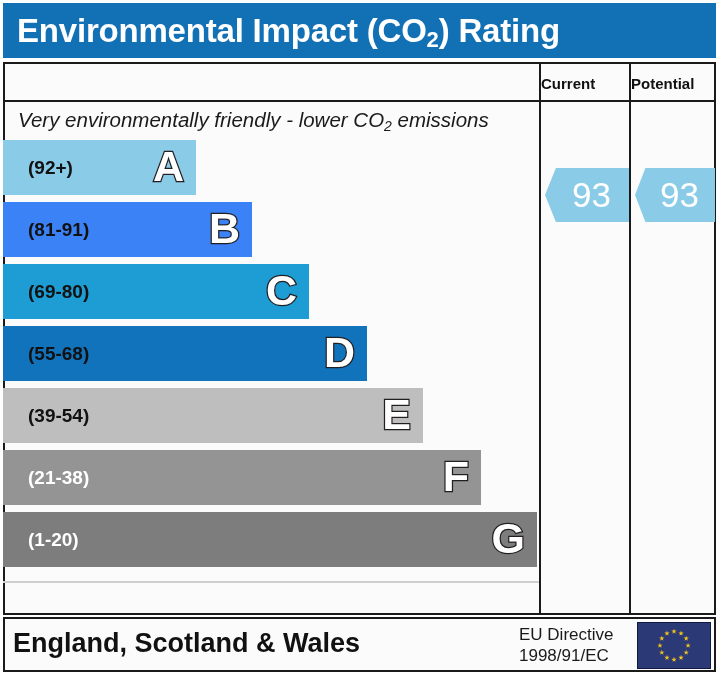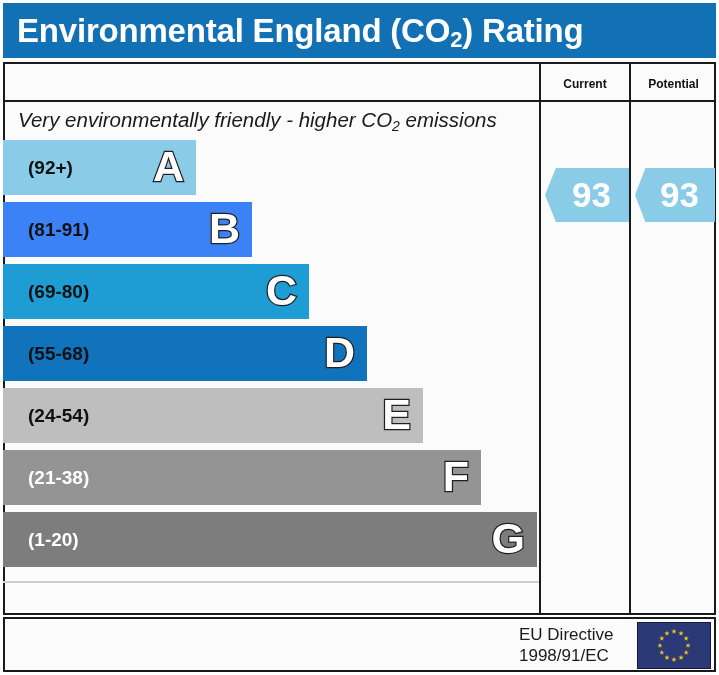--- a/index.html
+++ b/index.html
@@ -78,22 +78,21 @@
     width: 713px;
     height: 2px;
     background: #1a1a1a;
   }
 
   .col-head {
     position: absolute;
     top: 70px;
     height: 28px;
     line-height: 28px;
-    text-align: center;
-    font-size: 12px;
+    font-size: 15px;
     font-weight: bold;
     color: #111111;
     white-space: nowrap;
   }
   .col-head.current   { left: 541px; width: 88px; }
   .col-head.potential { left: 631px; width: 85px; }
 
   
   .caption {
     position: absolute;
@@ -161,21 +160,21 @@
   }
   .rating-arrow .val {
     display: block;
     width: 100%;
     height: 69px;
     line-height: 54px;
     text-align: center;
     padding-left: 9px;
     box-sizing: border-box;
     font-size: 35px;
-    font-weight: bold;
+    font-weight: normal;
     color: #ffffff;
     white-space: nowrap;
   }
   .rating-arrow.current   { left: 545px; width: 84px; }
   .rating-arrow.potential { left: 635px; width: 80px; }
 
   
   .footer {
     position: absolute;
     left: 3px;
@@ -216,52 +215,52 @@
     box-sizing: border-box;
   }
   .eu-flag svg { display: block; width: 100%; height: 100%; }
 </style>
 </head>
 <body>
 
 <div id="epc">
 
   <div class="title-bar">
-    <div class="title-text"><span>Environmental England (CO</span><sub>2</sub><span>) Rating</span></div>
+    <div class="title-text"><span>Environmental Impact (CO</span><sub>2</sub><span>) Rating</span></div>
   </div>
 
   <div class="table-frame"></div>
   <div class="hdr-rule"></div>
   <div class="col-sep sep-current"></div>
   <div class="col-sep sep-potential"></div>
 
   <div class="col-head current">Current</div>
   <div class="col-head potential">Potential</div>
 
-  <div class="caption top"><span>Very environmentally friendly - higher CO</span><sub>2</sub><span> emissions</span></div>
+  <div class="caption top"><span>Very environmentally friendly - lower CO</span><sub>2</sub><span> emissions</span></div>
 
   <div id="band-container">
       <div class="band" style="top: 140px; width: 193px; background: rgb(138, 203, 232);">
         <span class="range" style="color: rgb(17, 17, 17);">(92+)</span>
         <span class="letter">A</span>
       </div>
       <div class="band" style="top: 202px; width: 249px; background: #3b82f6;">
         <span class="range" style="color: rgb(17, 17, 17);">(81-91)</span>
         <span class="letter">B</span>
       </div>
       <div class="band" style="top: 264px; width: 306px; background: rgb(29, 157, 211);">
         <span class="range" style="color: rgb(17, 17, 17);">(69-80)</span>
         <span class="letter">C</span>
       </div>
       <div class="band" style="top: 326px; width: 364px; background: rgb(18, 115, 189);">
         <span class="range" style="color: rgb(17, 17, 17);">(55-68)</span>
         <span class="letter">D</span>
       </div>
       <div class="band" style="top: 388px; width: 420px; background: rgb(190, 190, 190);">
-        <span class="range" style="color: rgb(17, 17, 17);">(24-54)</span>
+        <span class="range" style="color: rgb(17, 17, 17);">(39-54)</span>
         <span class="letter">E</span>
       </div>
       <div class="band" style="top: 450px; width: 478px; background: rgb(148, 148, 148);">
         <span class="range" style="color: rgb(255, 255, 255);">(21-38)</span>
         <span class="letter">F</span>
       </div>
       <div class="band" style="top: 512px; width: 534px; background: rgb(125, 125, 125);">
         <span class="range" style="color: rgb(255, 255, 255);">(1-20)</span>
         <span class="letter">G</span>
       </div>
@@ -270,20 +269,21 @@
   <div class="bottom-rule"></div>
 
   <div class="rating-arrow current" id="arrow-current" style="top: 168px; background: rgb(138, 203, 232);">
     <span class="val">93</span>
   </div>
   <div class="rating-arrow potential" id="arrow-potential" style="top: 168px; background: rgb(138, 203, 232);">
     <span class="val">93</span>
   </div>
 
   <div class="footer"></div>
+  <div class="footer-region">England, Scotland &amp; Wales</div>
   <div class="eu-directive">
     <div>EU Directive</div>
     <div>1998/91/EC</div>
   </div>
   <div class="eu-flag">
     <svg viewBox="0 0 72 48" xmlns="http://www.w3.org/2000/svg" aria-hidden="true">
       <g id="eu-stars" fill="#F5C518">
           <path d="M36.00 6.00L36.67 8.07L38.85 8.07L37.09 9.35L37.76 11.43L36.00 10.15L34.24 11.43L34.91 9.35L33.15 8.07L35.33 8.07Z"></path>
           <path d="M43.50 8.01L44.17 10.08L46.35 10.08L44.59 11.36L45.26 13.44L43.50 12.16L41.74 13.44L42.41 11.36L40.65 10.08L42.83 10.08Z"></path>
           <path d="M48.99 13.50L49.66 15.57L51.84 15.57L50.08 16.85L50.75 18.93L48.99 17.65L47.23 18.93L47.90 16.85L46.14 15.57L48.32 15.57Z"></path>

